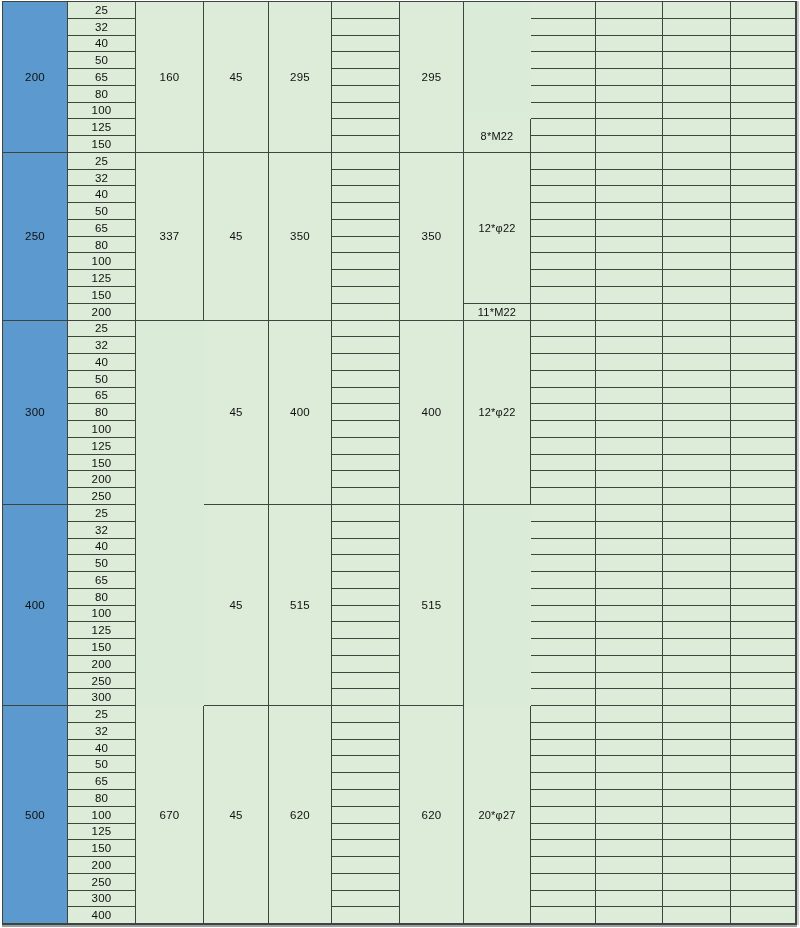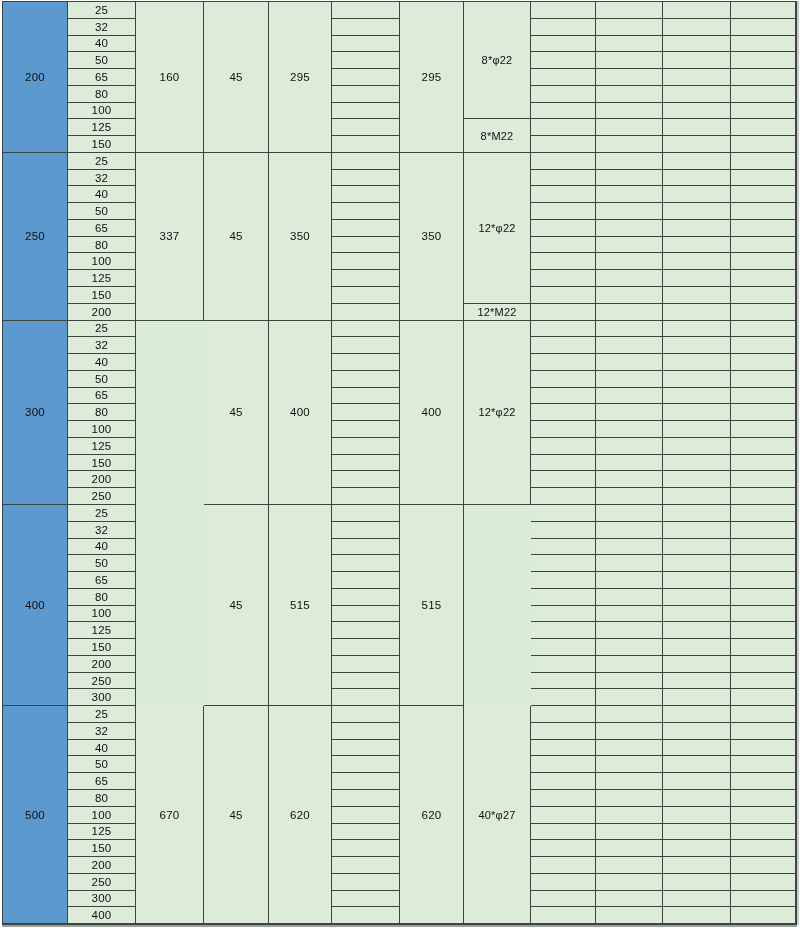--- a/index.html
+++ b/index.html
@@ -65,21 +65,20 @@
       <div class="cell" style="grid-area: 1 / 6 / span 1;"></div>
       <div class="cell" style="grid-area: 2 / 6 / span 1;"></div>
       <div class="cell" style="grid-area: 3 / 6 / span 1;"></div>
       <div class="cell" style="grid-area: 4 / 6 / span 1;"></div>
       <div class="cell" style="grid-area: 5 / 6 / span 1;"></div>
       <div class="cell" style="grid-area: 6 / 6 / span 1;"></div>
       <div class="cell" style="grid-area: 7 / 6 / span 1;"></div>
       <div class="cell" style="grid-area: 8 / 6 / span 1;"></div>
       <div class="cell" style="grid-area: 9 / 6 / span 1;"></div>
       <div class="cell" style="grid-area: 1 / 7 / span 9;">295</div>
-      <div class="cell bolt" style="grid-area: 1 / 8 / span 7;">8*φ22</div>
       <div class="cell bolt" style="grid-area: 8 / 8 / span 2;">8*M22</div>
       <div class="cell" style="grid-area: 1 / 9 / span 1;"></div>
       <div class="cell" style="grid-area: 2 / 9 / span 1;"></div>
       <div class="cell" style="grid-area: 3 / 9 / span 1;"></div>
       <div class="cell" style="grid-area: 4 / 9 / span 1;"></div>
       <div class="cell" style="grid-area: 5 / 9 / span 1;"></div>
       <div class="cell" style="grid-area: 6 / 9 / span 1;"></div>
       <div class="cell" style="grid-area: 7 / 9 / span 1;"></div>
       <div class="cell" style="grid-area: 8 / 9 / span 1;"></div>
       <div class="cell" style="grid-area: 9 / 9 / span 1;"></div>
@@ -129,21 +128,21 @@
       <div class="cell" style="grid-area: 12 / 6 / span 1;"></div>
       <div class="cell" style="grid-area: 13 / 6 / span 1;"></div>
       <div class="cell" style="grid-area: 14 / 6 / span 1;"></div>
       <div class="cell" style="grid-area: 15 / 6 / span 1;"></div>
       <div class="cell" style="grid-area: 16 / 6 / span 1;"></div>
       <div class="cell" style="grid-area: 17 / 6 / span 1;"></div>
       <div class="cell" style="grid-area: 18 / 6 / span 1;"></div>
       <div class="cell" style="grid-area: 19 / 6 / span 1;"></div>
       <div class="cell" style="grid-area: 10 / 7 / span 10;">350</div>
       <div class="cell bolt" style="grid-area: 10 / 8 / span 9;">12*φ22</div>
-      <div class="cell bolt" style="grid-area: 19 / 8 / span 1;">12*M22</div>
+      <div class="cell bolt" style="grid-area: 19 / 8 / span 1;">11*M22</div>
       <div class="cell" style="grid-area: 10 / 9 / span 1;"></div>
       <div class="cell" style="grid-area: 11 / 9 / span 1;"></div>
       <div class="cell" style="grid-area: 12 / 9 / span 1;"></div>
       <div class="cell" style="grid-area: 13 / 9 / span 1;"></div>
       <div class="cell" style="grid-area: 14 / 9 / span 1;"></div>
       <div class="cell" style="grid-area: 15 / 9 / span 1;"></div>
       <div class="cell" style="grid-area: 16 / 9 / span 1;"></div>
       <div class="cell" style="grid-area: 17 / 9 / span 1;"></div>
       <div class="cell" style="grid-area: 18 / 9 / span 1;"></div>
       <div class="cell" style="grid-area: 19 / 9 / span 1;"></div>
@@ -348,21 +347,21 @@
       <div class="cell" style="grid-area: 47 / 6 / span 1;"></div>
       <div class="cell" style="grid-area: 48 / 6 / span 1;"></div>
       <div class="cell" style="grid-area: 49 / 6 / span 1;"></div>
       <div class="cell" style="grid-area: 50 / 6 / span 1;"></div>
       <div class="cell" style="grid-area: 51 / 6 / span 1;"></div>
       <div class="cell" style="grid-area: 52 / 6 / span 1;"></div>
       <div class="cell" style="grid-area: 53 / 6 / span 1;"></div>
       <div class="cell" style="grid-area: 54 / 6 / span 1;"></div>
       <div class="cell" style="grid-area: 55 / 6 / span 1;"></div>
       <div class="cell" style="grid-area: 43 / 7 / span 13;">620</div>
-      <div class="cell bolt" style="grid-area: 43 / 8 / span 13;">40*φ27</div>
+      <div class="cell bolt" style="grid-area: 43 / 8 / span 13;">20*φ27</div>
       <div class="cell" style="grid-area: 43 / 9 / span 1;"></div>
       <div class="cell" style="grid-area: 44 / 9 / span 1;"></div>
       <div class="cell" style="grid-area: 45 / 9 / span 1;"></div>
       <div class="cell" style="grid-area: 46 / 9 / span 1;"></div>
       <div class="cell" style="grid-area: 47 / 9 / span 1;"></div>
       <div class="cell" style="grid-area: 48 / 9 / span 1;"></div>
       <div class="cell" style="grid-area: 49 / 9 / span 1;"></div>
       <div class="cell" style="grid-area: 50 / 9 / span 1;"></div>
       <div class="cell" style="grid-area: 51 / 9 / span 1;"></div>
       <div class="cell" style="grid-area: 52 / 9 / span 1;"></div>

